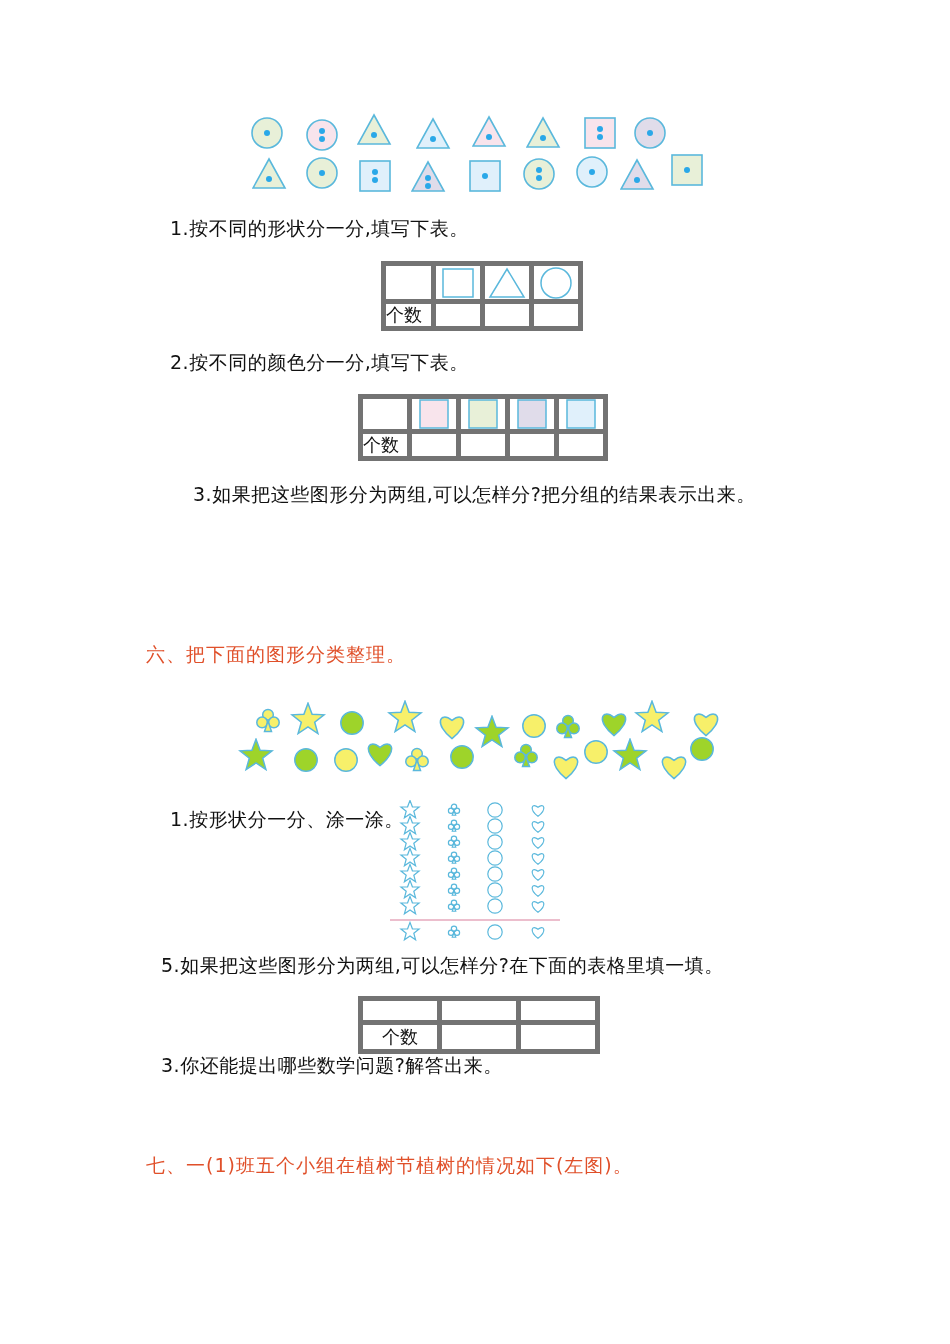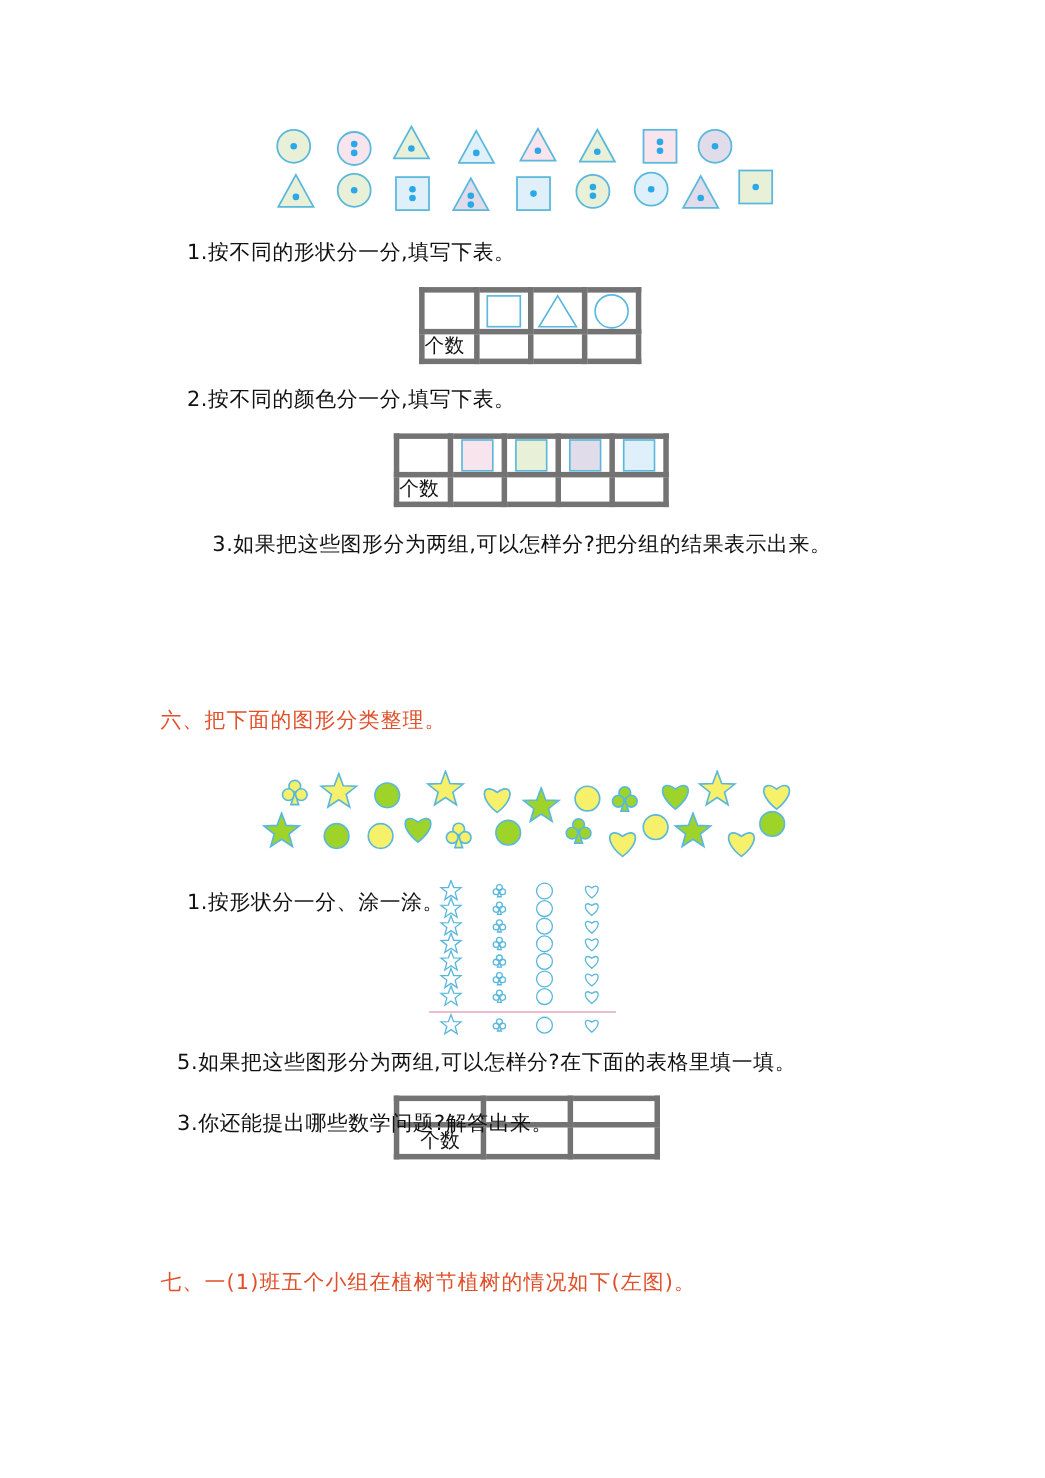--- a/index.html
+++ b/index.html
@@ -346,15 +346,15 @@
     <td style="width:74px;"></td>
   </tr>
   <tr style="height:24px;">
     <td style="text-align:center;">个数</td>
     <td></td>
     <td></td>
   </tr>
 </tbody>
   </table>
 
-<div class="q" style="left:161px;top:1008px;">3.你还能提出哪些数学问题?解答出来。</div>
+<div class="q" style="left:161px;top:1053px;">3.你还能提出哪些数学问题?解答出来。</div>
 
 <div class="sec" style="left:146px;top:1153px;text-align:right;">七、一(1)班五个小组在植树节植树的情况如下(左图)。</div>
 
 </body></html>

